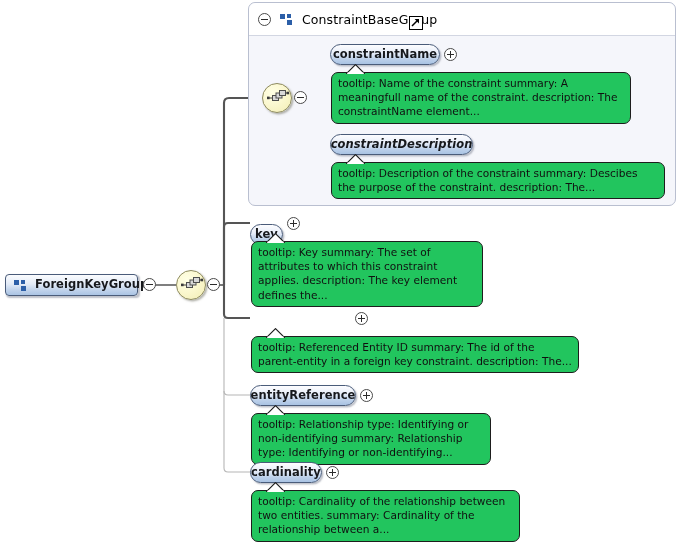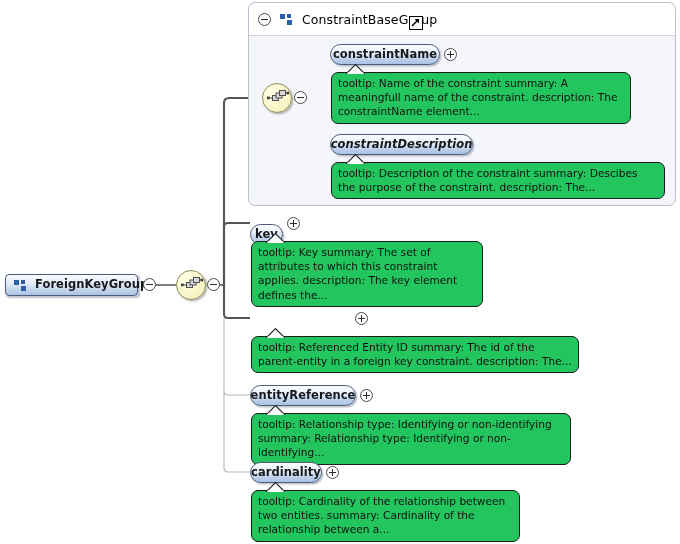--- a/index.html
+++ b/index.html
@@ -314,21 +314,21 @@
         <path d="M1.5 9.6 L17.5 9.6" stroke="#ffffff" stroke-width="2.2"></path>
       </svg>
     </span>
     <span>tooltip: Referenced Entity ID summary: The id of the parent-entity in a foreign key constraint. description: The...</span>
   </div>
 
   <div class="node" style="left:250px; top:385px; width:106px;">
     <span>entityReference</span>
   </div>
   <div class="toggle toggle-abs plus" style="left:360px; top:389px;"></div>
-  <div class="tip" style="left:251px; top:413px; width:320px;">
+  <div class="tip" style="left:251px; top:413px; width:240px;">
     <span class="tail">
       <svg width="19" height="10" viewBox="0 0 19 10">
         <path d="M0 10 L9.5 0.6 L19 10" fill="#ffffff" stroke="#1d1d1d" stroke-width="1.2" stroke-linejoin="round"></path>
         <path d="M1.5 9.6 L17.5 9.6" stroke="#ffffff" stroke-width="2.2"></path>
       </svg>
     </span>
     <span>tooltip: Relationship type: Identifying or non-identifying summary: Relationship type: Identifying or non-identifying...</span>
   </div>
 
   <div class="node" style="left:250px; top:462px; width:72px;text-align:center;">

